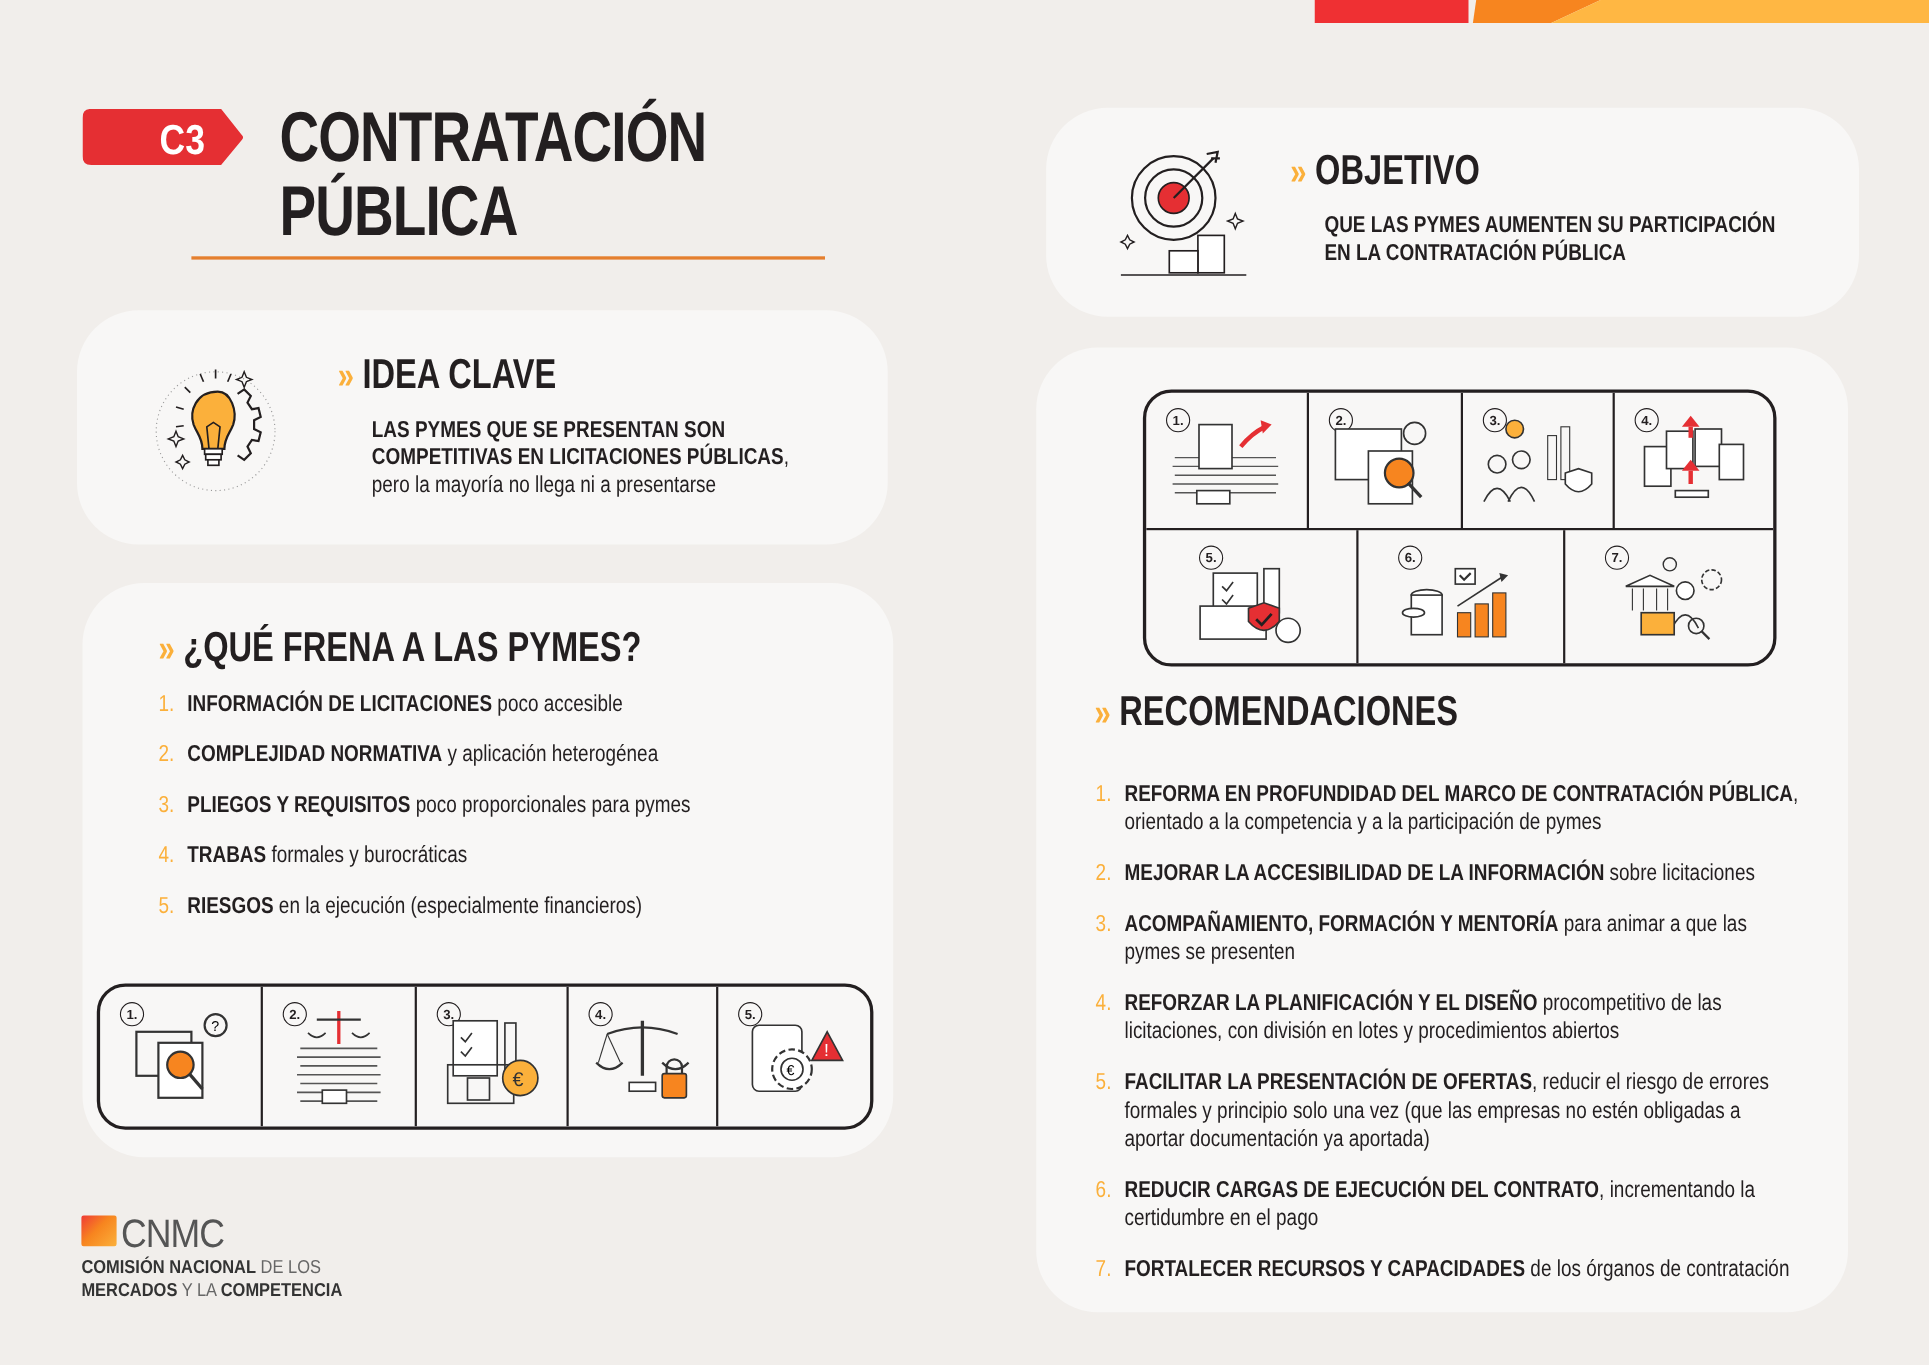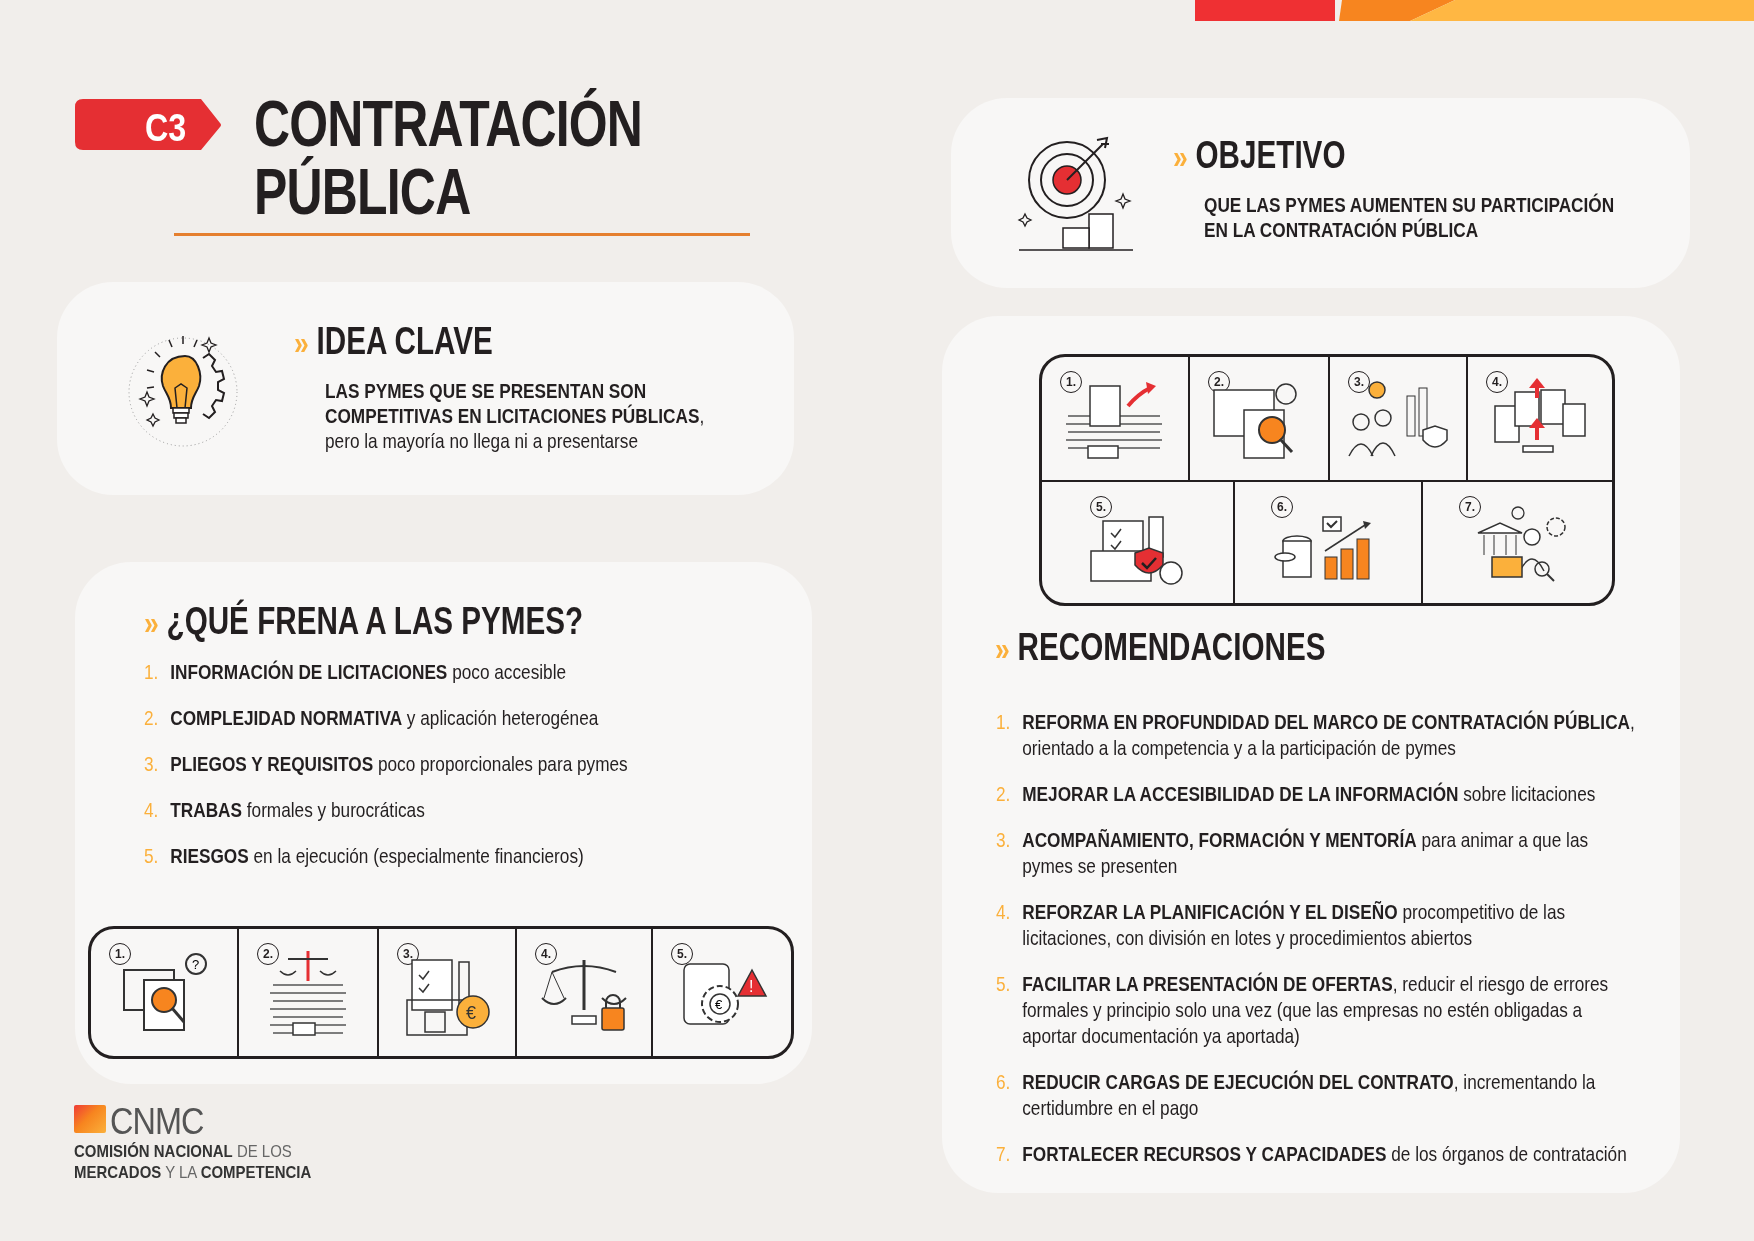--- a/index.html
+++ b/index.html
@@ -61,21 +61,21 @@
 </svg>
 <div class="c3tag" style="background:none;">
   <span class="cond" style="transform:scaleX(0.85);">C3</span>
 </div>
 <div class="title">
   <div>CONTRATACIÓN</div>
   <div>PÚBLICA</div>
 </div>
 <div class="title-rule"></div>
 
-<div class="card" style="left:57px; top:282px; width:737px; height:213px;">
+<div class="card" style="left:70px; top:282px; width:737px; height:213px;">
   <svg style="position:absolute; left:68px; top:48px;" width="120" height="120" viewBox="0 0 120 120">
     <circle cx="58" cy="62" r="54" fill="none" stroke="#999" stroke-width="1" stroke-dasharray="1 3"></circle>
     <path d="M78 28 l6 -4 6 6 -3 6 4 6 6 -1 2 8 -6 3 0 8 6 3 -2 8 -6 -1 -4 6 3 6 -6 6 -6 -4" fill="none" stroke="#231f20" stroke-width="2"></path>
     <path d="M60 26 C40 26 34 44 38 56 C41 64 46 68 46 78 L66 78 C66 68 71 64 74 56 C78 44 72 26 60 26 Z" fill="#fbb03b" stroke="#231f20" stroke-width="2"></path>
     <path d="M52 78 L50 58 L56 54 L62 58 L60 78" fill="none" stroke="#231f20" stroke-width="1.5"></path>
     <rect x="48" y="78" width="16" height="5" fill="#fff" stroke="#231f20" stroke-width="1.5"></rect>
     <rect x="49" y="83" width="14" height="5" fill="#fff" stroke="#231f20" stroke-width="1.5"></rect>
     <rect x="51" y="88" width="10" height="5" fill="#fff" stroke="#231f20" stroke-width="1.5"></rect>
     <g stroke="#231f20" stroke-width="1.5">
         <line x1="58" y1="6" x2="58" y2="14"></line>
@@ -90,21 +90,21 @@
   <div class="sec-head" style="left:237px; top:38px;">
     <span class="chev">»</span><span>IDEA CLAVE</span>
   </div>
   <div class="body-txt" style="left:268px; top:96px;">
     <div><b>LAS PYMES QUE SE PRESENTAN SON</b></div>
     <div><b>COMPETITIVAS EN LICITACIONES PÚBLICAS</b><span>,</span></div>
     <div>pero la mayoría no llega ni a presentarse</div>
   </div>
 </div>
 
-<div class="card" style="left:75px; top:562px; width:737px; height:522px;">
+<div class="card" style="left:75px; top:530px; width:737px; height:522px;">
   <div class="sec-head" style="left:69px; top:38px;">
     <span class="chev">»</span><span>¿QUÉ FRENA A LAS PYMES?</span>
   </div>
   <ol class="list" style="left:69px; top:97px;">
     <li style="margin-bottom:20px;"><span class="num">1.</span><b>INFORMACIÓN DE LICITACIONES</b><span> poco accesible</span></li>
     <li style="margin-bottom:20px;"><span class="num">2.</span><b>COMPLEJIDAD NORMATIVA</b><span> y aplicación heterogénea</span></li>
     <li style="margin-bottom:20px;"><span class="num">3.</span><b>PLIEGOS Y REQUISITOS</b><span> poco proporcionales para pymes</span></li>
     <li style="margin-bottom:20px;"><span class="num">4.</span><b>TRABAS</b><span> formales y burocráticas</span></li>
     <li><span class="num">5.</span><b>RIESGOS</b><span> en la ejecución (especialmente financieros)</span></li>
   </ol>

